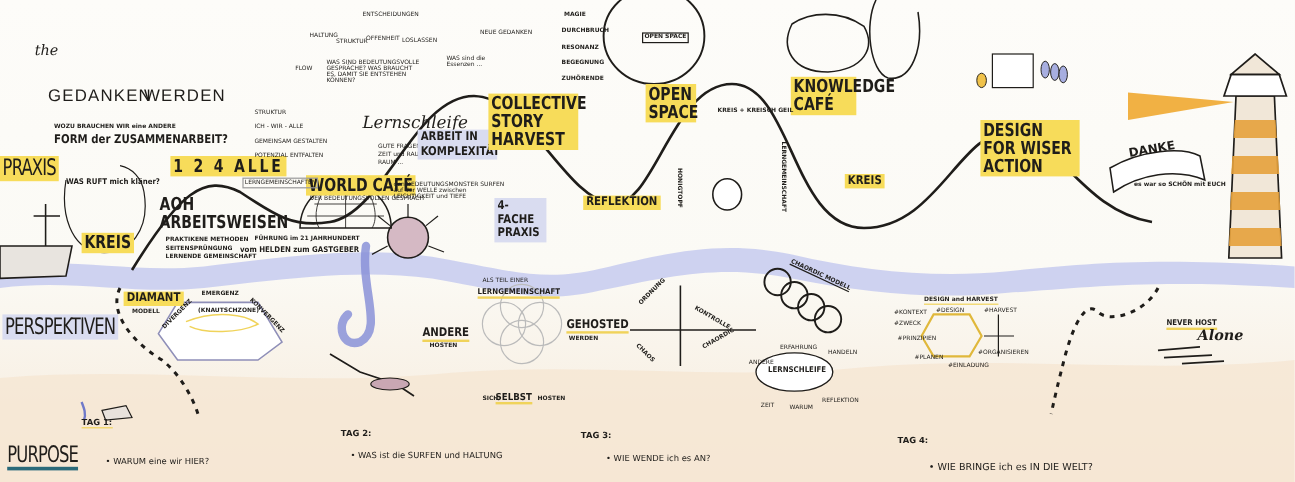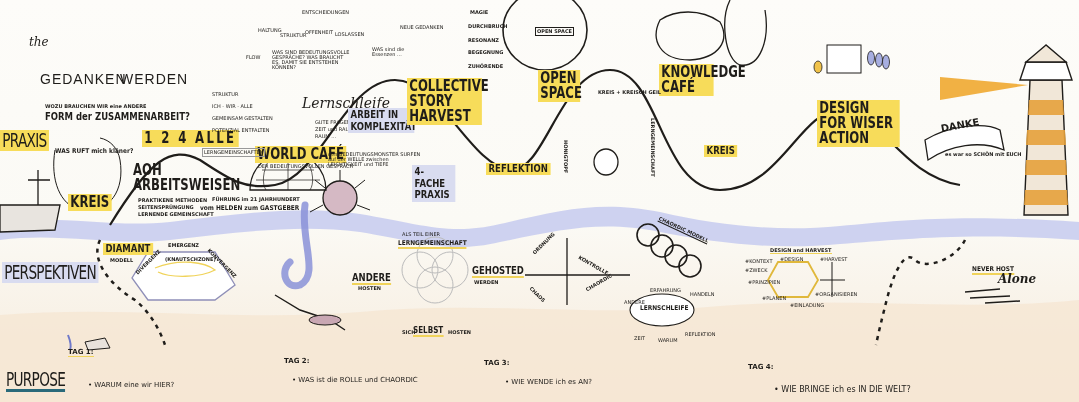--- a/index.html
+++ b/index.html
@@ -239,21 +239,21 @@
   <div class="t q" style="left:88px; top:362px; white-space:pre;">
     <div>• WARUM eine wir HIER?</div>
     
     
     
     
   </div>
 
   <div class="t q" style="left:284px; top:357px; font-weight:bold;">TAG 2:</div>
   <div class="t q" style="left:292px; top:357px; white-space:pre;">
-    <div>• WAS ist die ROLLE und CHAORDIC</div>
+    <div>• WAS ist die SURFEN und HALTUNG</div>
     
     
   </div>
 
   <div class="t q" style="left:456px; top:359px; font-weight:bold;margin-left:28px;">TAG 3:</div>
   <div class="t q" style="left:505px; top:359px; white-space:pre;">
     <div>• WIE WENDE ich es AN?</div>
     
     
   </div>

